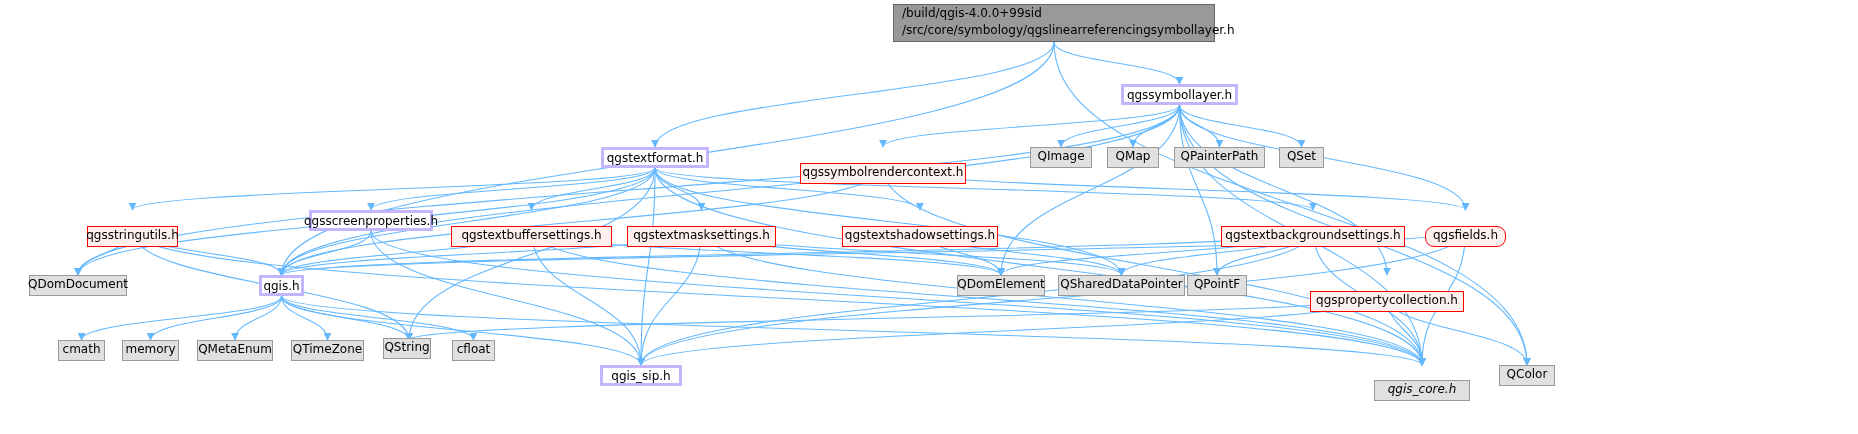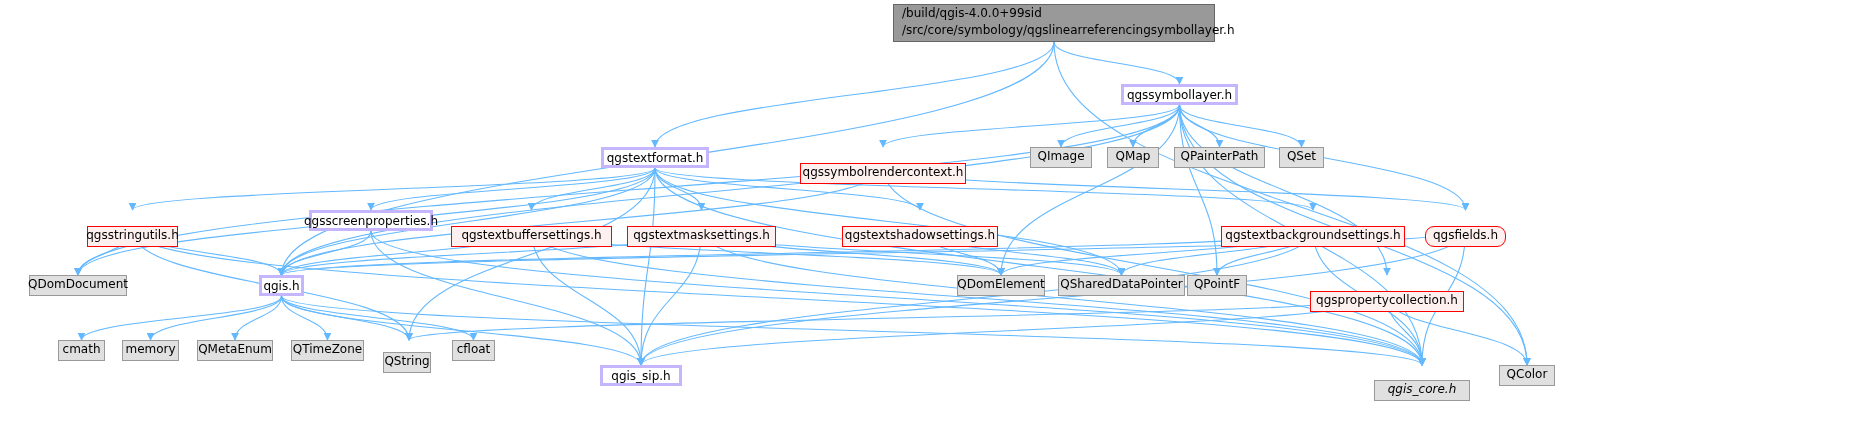--- a/index.html
+++ b/index.html
@@ -172,21 +172,21 @@
   </div>
 <div class="node ext" style="left:122px;top:340px;width:57px;height:21px;">
     <span>memory</span>
   </div>
 <div class="node ext" style="left:197px;top:340px;width:76px;height:21px;">
     <span>QMetaEnum</span>
   </div>
 <div class="node ext" style="left:291px;top:340px;width:73px;height:21px;">
     <span>QTimeZone</span>
   </div>
-<div class="node ext" style="left:383px;top:352px;width:48px;height:21px;">
+<div class="node ext" style="left:383px;top:338px;width:48px;height:21px;">
     <span>QString</span>
   </div>
 <div class="node ext" style="left:452px;top:340px;width:43px;height:21px;">
     <span>cfloat</span>
   </div>
 <div class="node doc" style="left:600px;top:365px;width:82px;height:21px;">
     <span>qgis_sip.h</span>
   </div>
 <div class="node ext" style="left:1374px;top:380px;width:96px;height:21px;font-style:italic;">
     <span>qgis_core.h</span>

